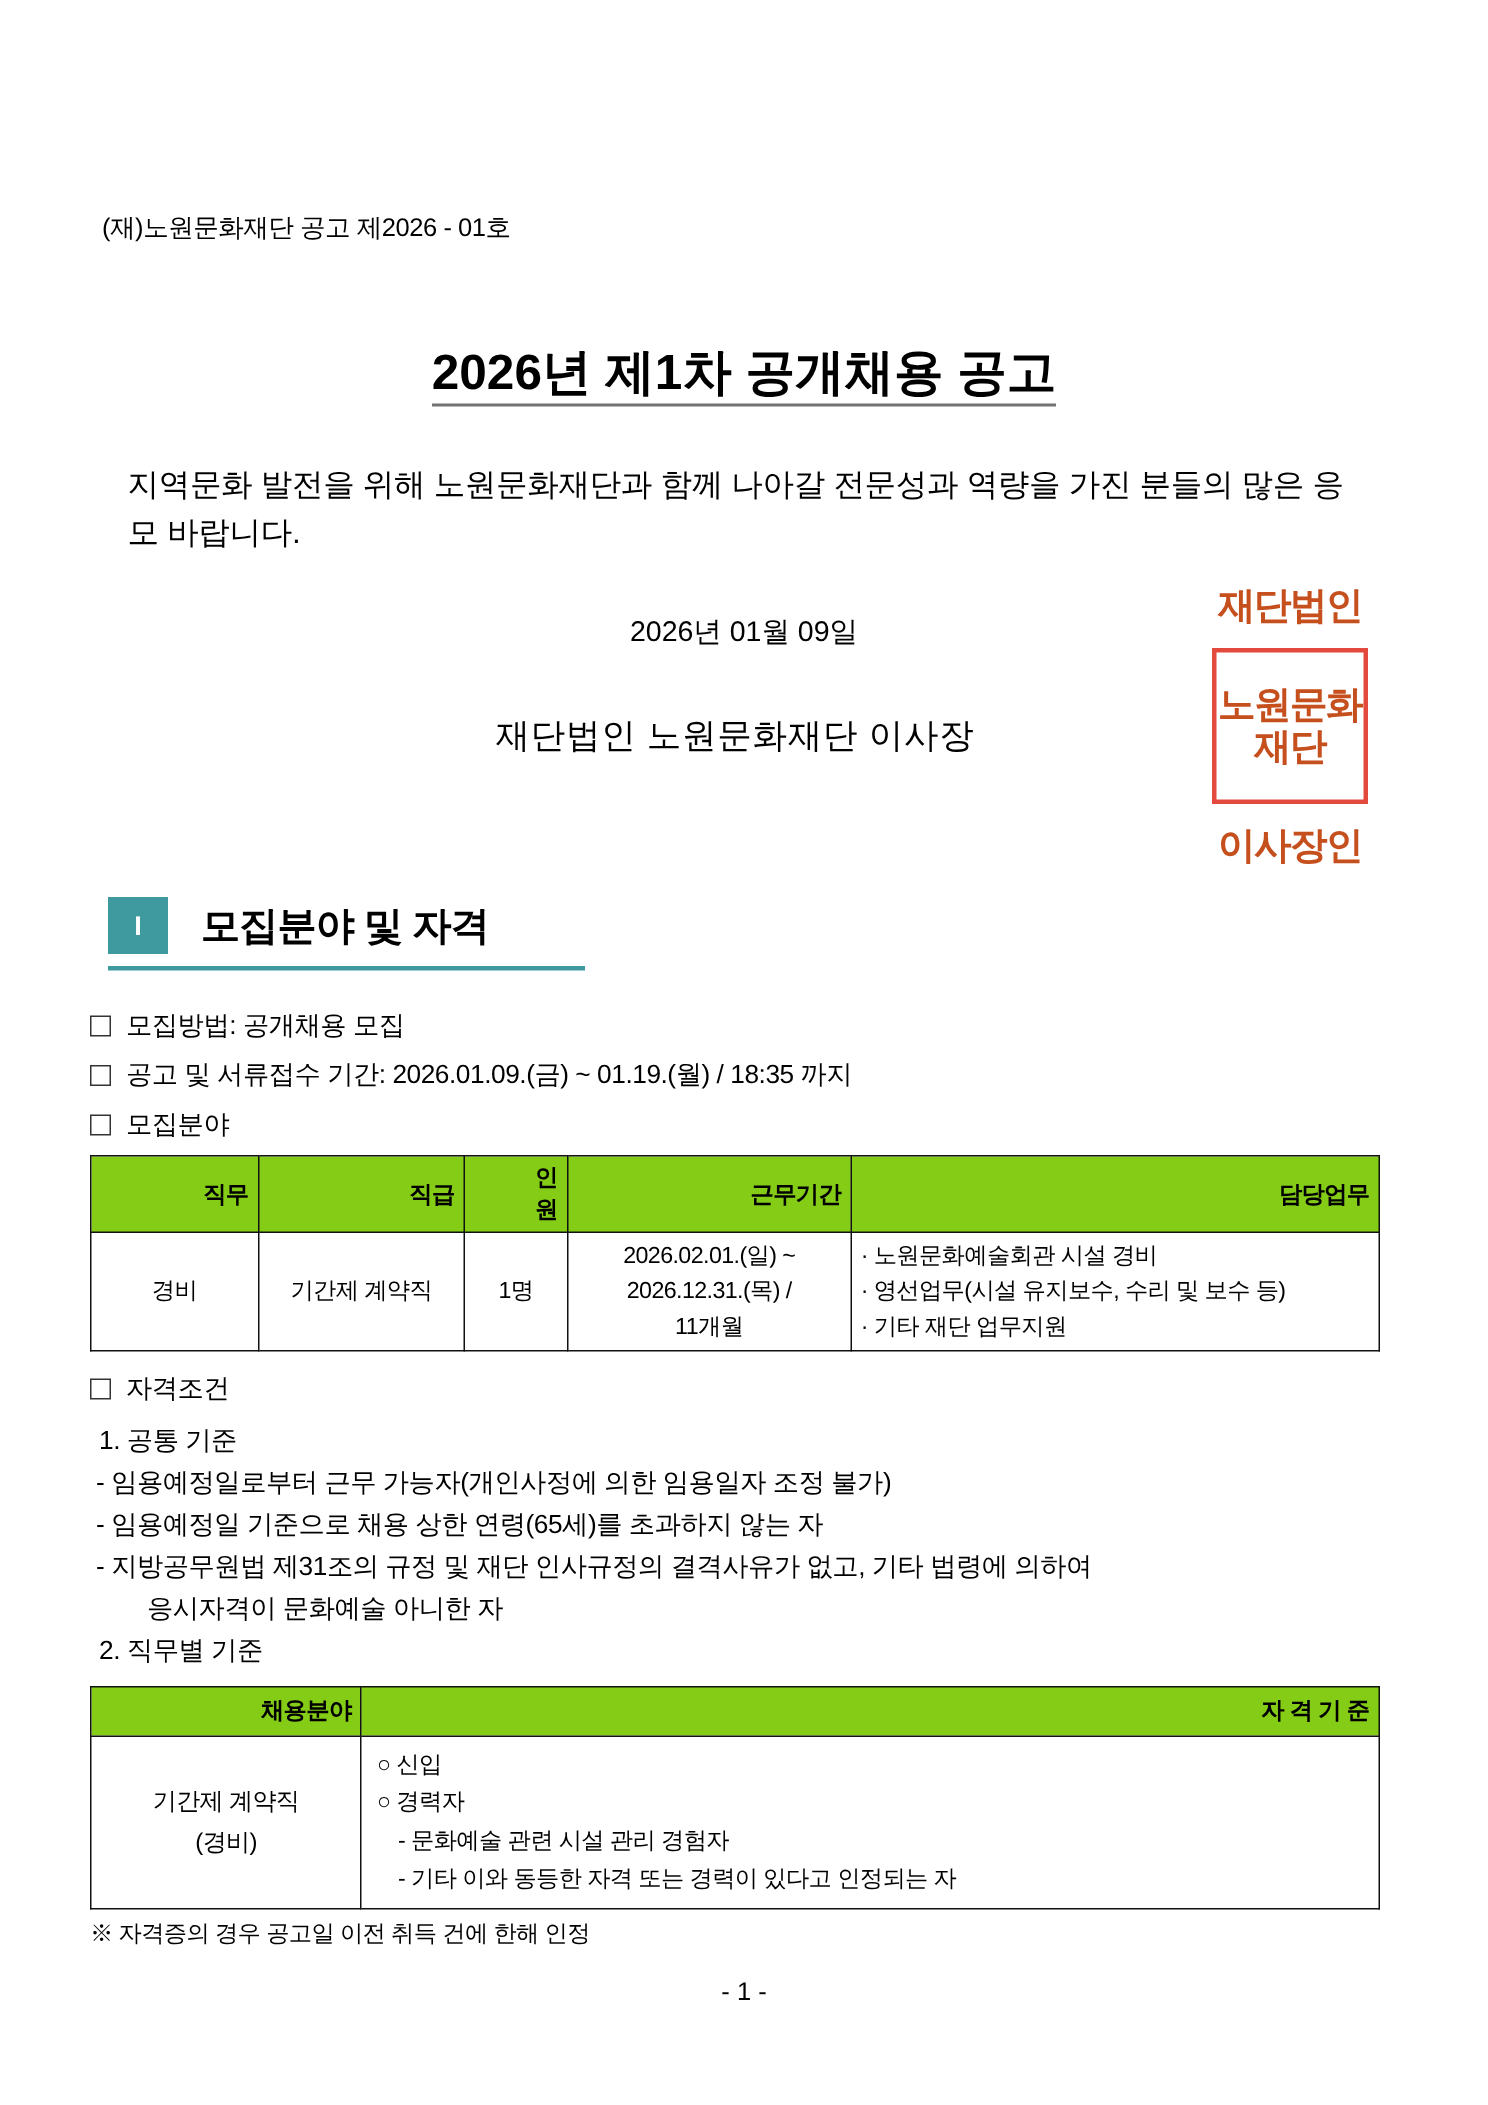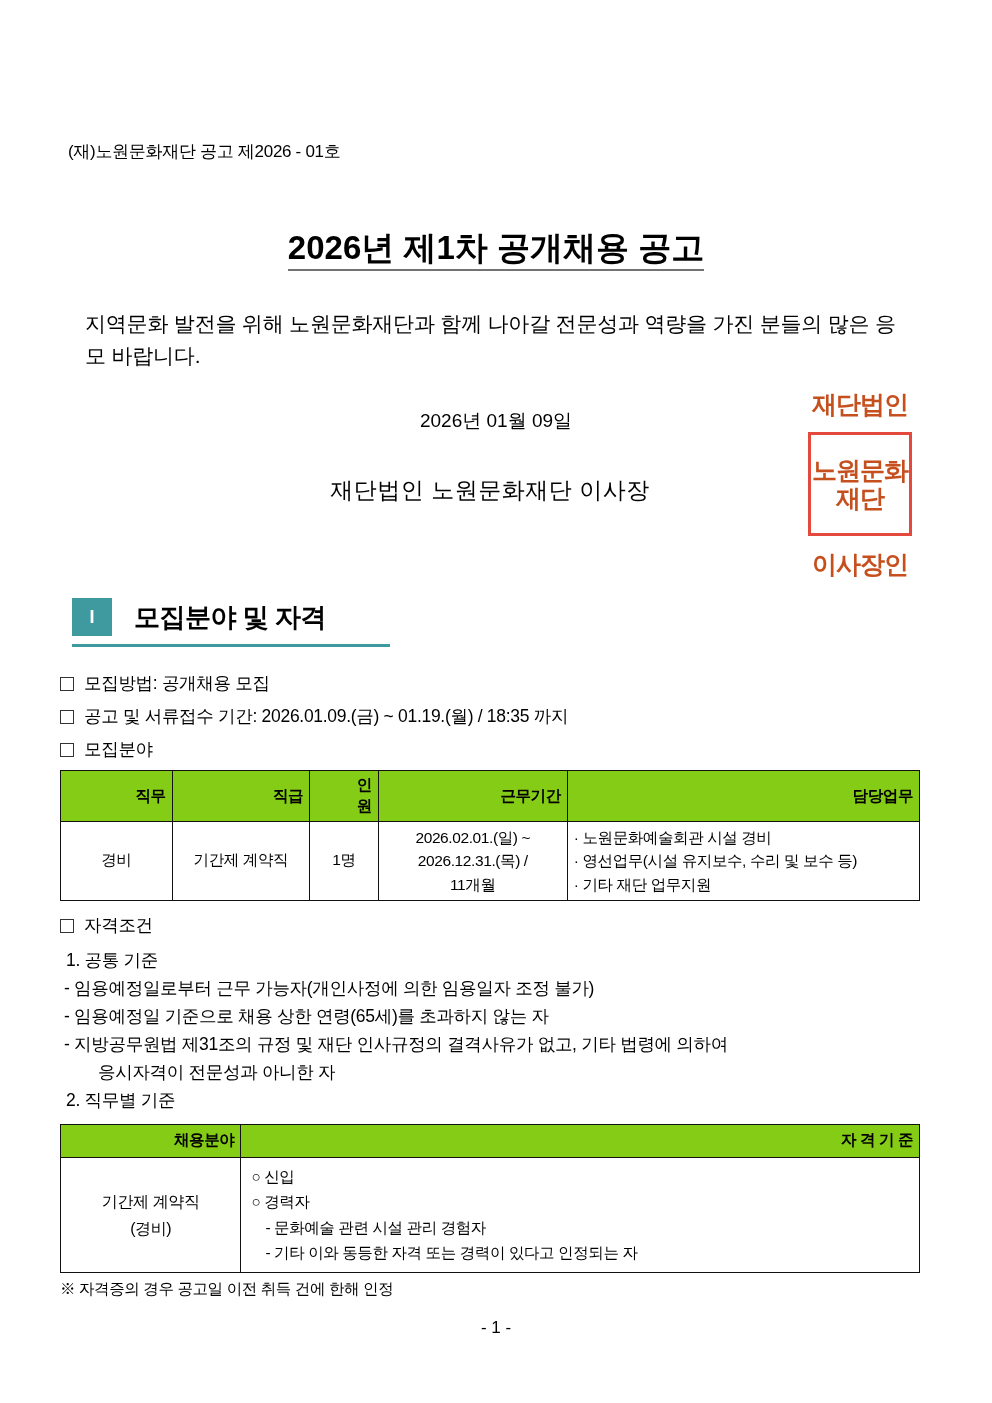--- a/index.html
+++ b/index.html
@@ -292,21 +292,21 @@
     <div class="bullet-line" style="margin-top:12px;">
       <span class="sq"></span>
       <span>자격조건</span>
     </div>
 
     <div class="qual-list">
       <div class="n">1. 공통 기준</div>
       <div class="d">- 임용예정일로부터 근무 가능자(개인사정에 의한 임용일자 조정 불가)</div>
       <div class="d">- 임용예정일 기준으로 채용 상한 연령(65세)를 초과하지 않는 자</div>
       <div class="d">- 지방공무원법 제31조의 규정 및 재단 인사규정의 결격사유가 없고, 기타 법령에 의하여</div>
-      <div class="cont">응시자격이 전문성과 아니한 자</div>
+      <div class="cont">응시자격이 문화예술 아니한 자</div>
       <div class="n">2. 직무별 기준</div>
     </div>
 
     <table class="tbl2">
       <colgroup>
         <col style="width:21%">
         <col style="width:79%">
       </colgroup>
       <thead>
         <tr>

